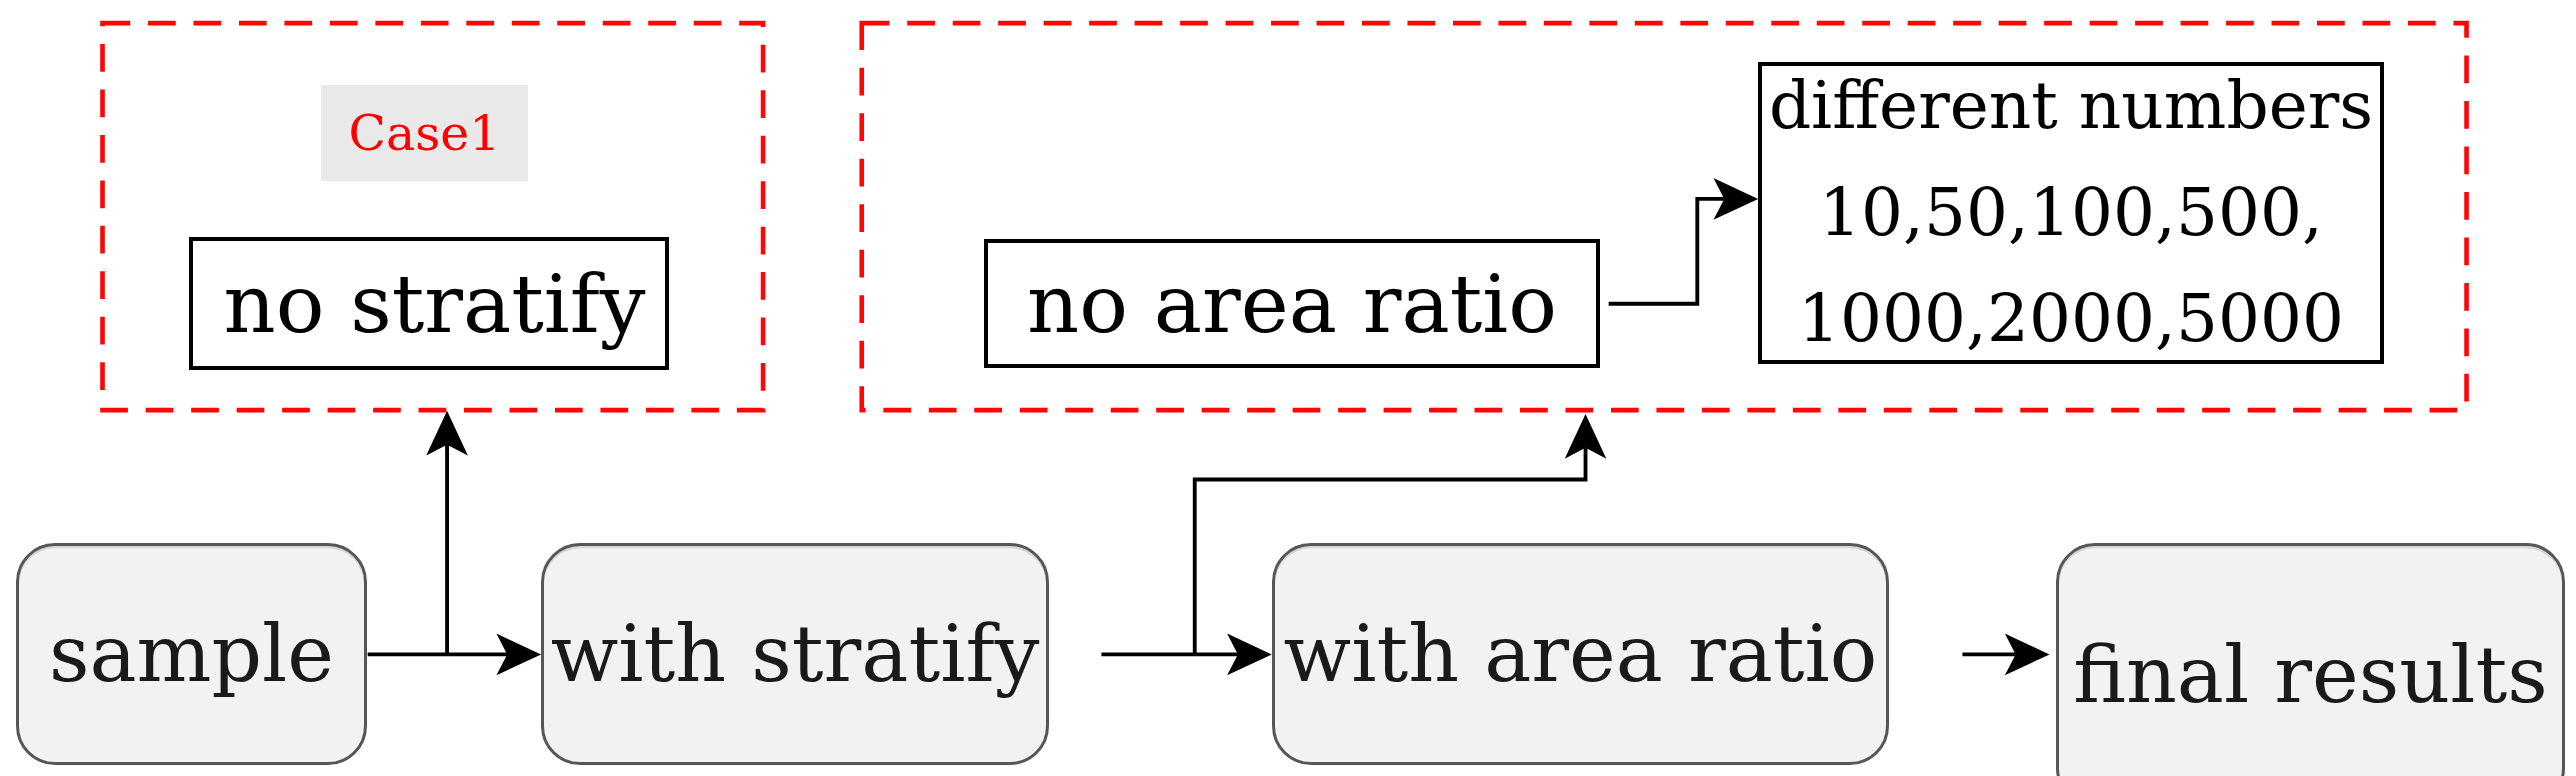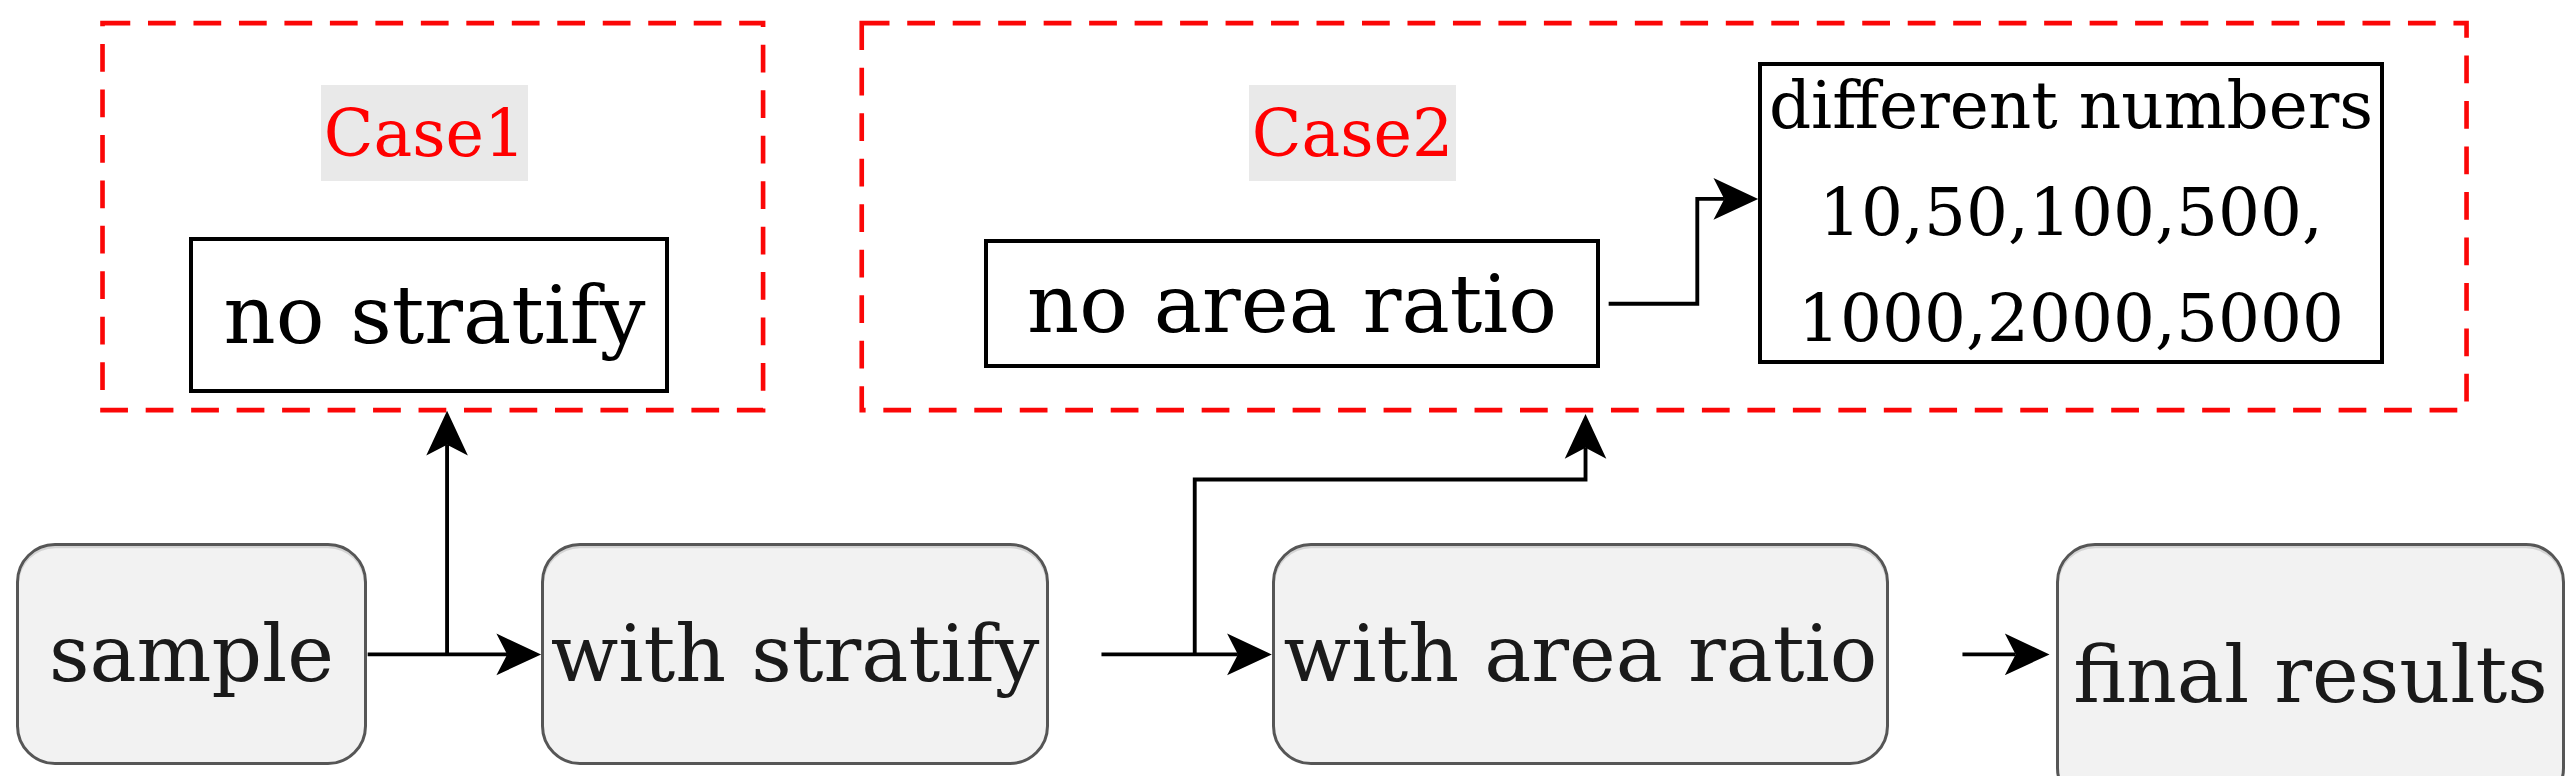--- a/index.html
+++ b/index.html
@@ -37,21 +37,21 @@
     stroke-width: 6;
     stroke-dasharray: 36 23;
   }
   .case-label {
     position: absolute;
     display: flex;
     align-items: center;
     justify-content: center;
     background: var(--case-label-bg, #e9e9e9);
     color: var(--case-label-text, #ff0000);
-    font-size: 65px;
+    font-size: 49px;
     width: 207px;
     height: 96px;
   }
   .plain-node {
     position: absolute;
     box-sizing: border-box;
     display: flex;
     align-items: center;
     justify-content: center;
     background: #ffffff;
@@ -122,23 +122,22 @@
       <polygon class="arrowhead" points="2659,849 2601,822 2615,849 2601,876"></polygon>
     </g>
 
     <g>
       <path class="connector" d="M 2087 394 H 2202 V 258 H 2237"></path>
       <polygon class="arrowhead" points="2281,258 2223,231 2237,258 2223,285"></polygon>
     </g>
   </svg>
 
   <div class="case-label" style="left:321px; top:85px;">Case1</div>
-  <div class="plain-node" style="left:189px; top:237px; width:480px; height:156px;padding-left:11px;">no stratify</div>
+  <div class="plain-node" style="left:189px; top:237px; width:480px; height:133px;padding-left:11px;">no stratify</div>
 
-  <div class="case-label" style="left:1249px; top:85px;">Case2</div>
   <div class="plain-node" style="left:984px; top:239px; width:616px; height:129px;">no area ratio</div>
 
   <div class="multiline-node" style="left:1758px; top:62px; width:626px; height:302px;gap:10px;">
     <span>different numbers</span>
     <span>10,50,100,500,</span>
     <span>1000,2000,5000</span>
   </div>
 
   <div class="flow-node" style="left:16px; top:543px; width:351px; height:222px;">sample</div>
   <div class="flow-node" style="left:541px; top:543px; width:508px; height:222px;">with stratify</div>

